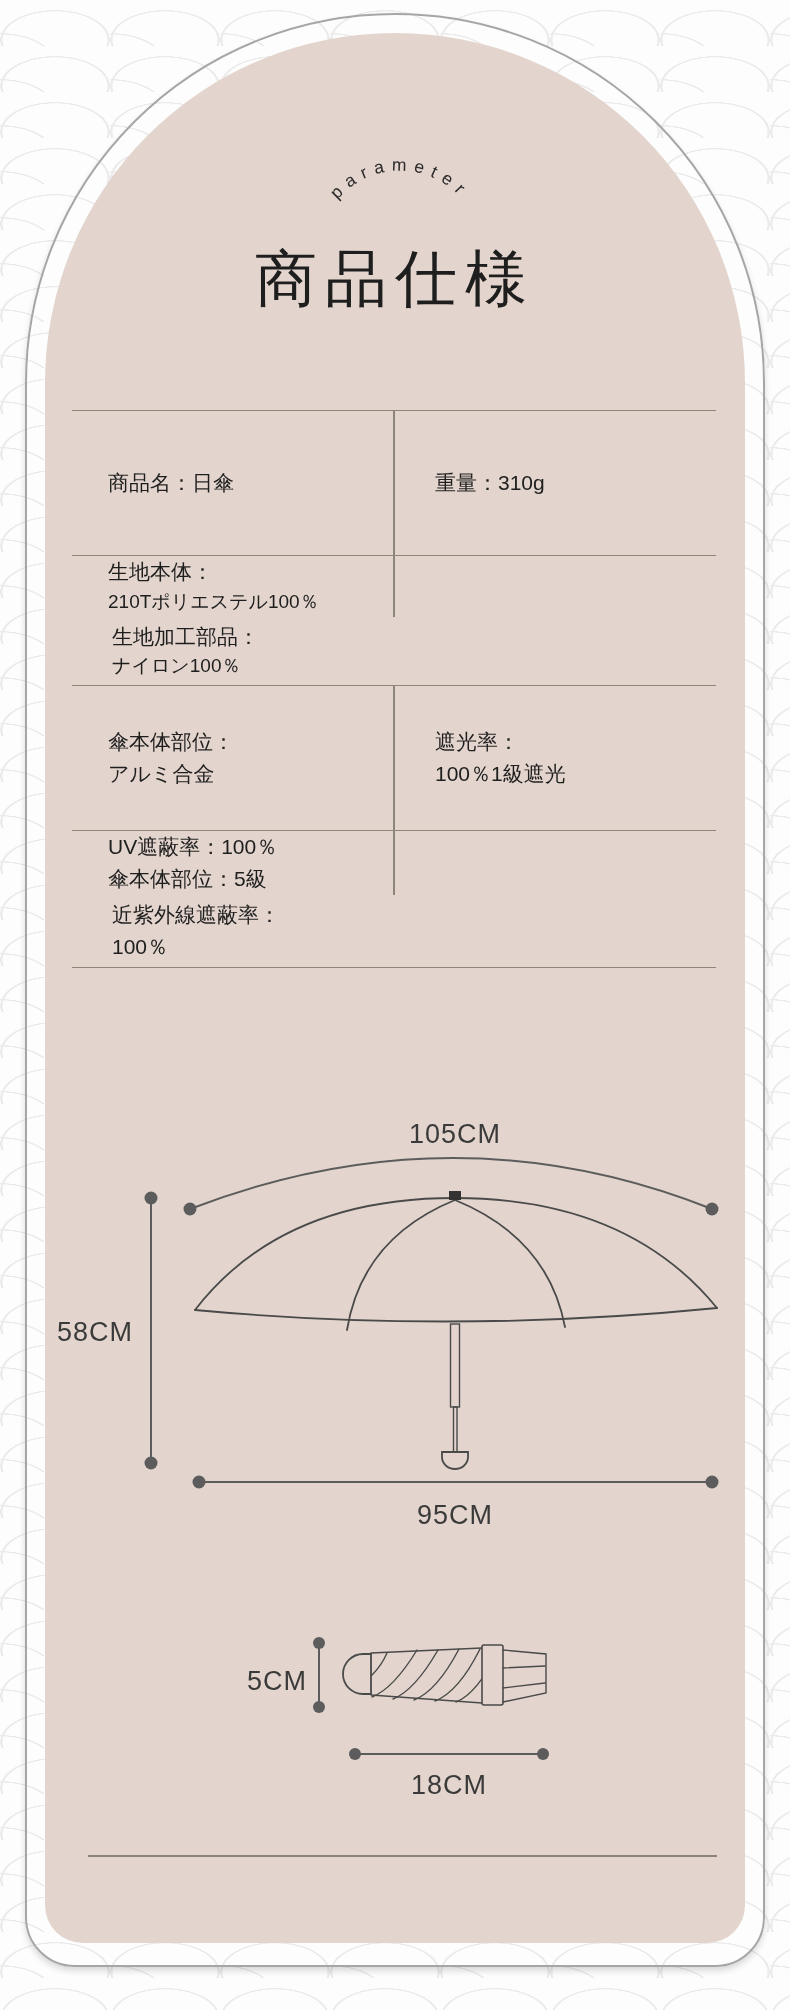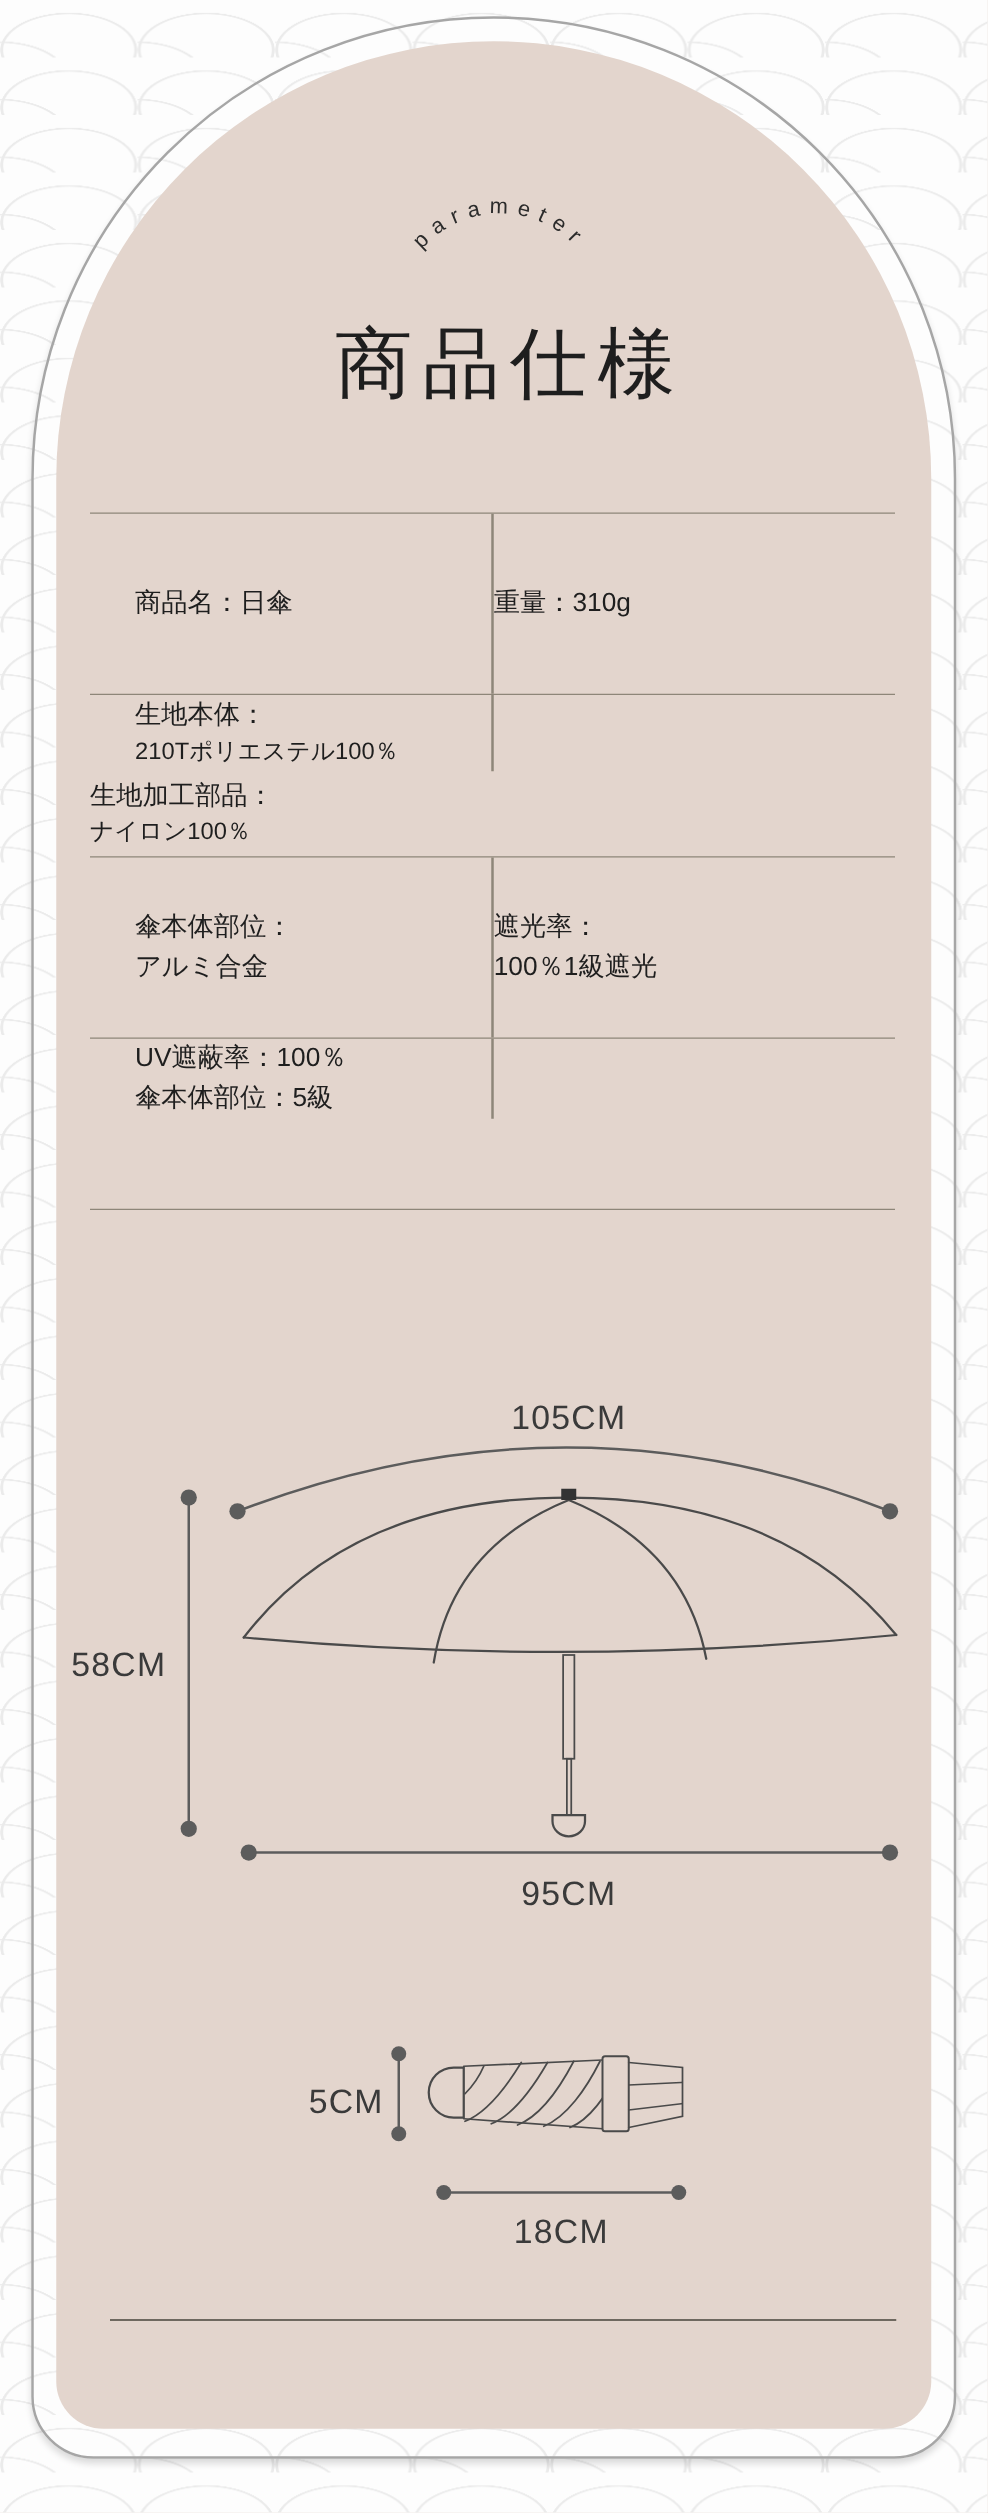--- a/index.html
+++ b/index.html
@@ -24,21 +24,21 @@
     position:absolute;left:45px;top:33px;width:700px;height:1910px;
     background:var(--c-panel,#e3d5cd);
     border-radius:352px 352px 38px 38px;
   }
   .eyebrow-svg{position:absolute;left:0;top:0;width:700px;height:250px;}
   .eyebrow-text{
     font-size:17.5px;letter-spacing:7px;fill:#2b2b2b;
     font-family:"Liberation Sans","DejaVu Sans",sans-serif;
   }
   .title{
-    position:absolute;left:0;top:212px;width:100%;margin:13px;
+    position:absolute;left:0;top:212px;width:100%;margin:0;
     text-align:center;font-size:62px;font-weight:400;letter-spacing:8px;
     line-height:1.1;color:var(--c-text,#1e1e1e);
   }
   .spec-table{
     position:absolute;left:27px;top:377px;width:644px;
     border-top:1.5px solid var(--c-table_line,#8e8679);
     box-sizing:border-box;
   }
   .t-row{
     display:flex;
@@ -50,21 +50,21 @@
   .t-row.r3{height:145px;}
   .t-row.r4{height:137px;flex-direction:column;}
   .t-cell{
     display:flex;flex-direction:column;justify-content:center;
     box-sizing:border-box;
   }
   .t-cell.left{
     width:323px;padding-left:36px;
     border-right:2px solid var(--c-table_line,#8e8679);
   }
-  .t-cell.right{flex:1;}
+  .t-cell.right{flex:1;padding-left:40px;}
   .cell-line{font-size:21px;line-height:1.52;color:var(--c-text,#1e1e1e);}
   .cell-line.sm{font-size:19px;}
   .diagram{position:absolute;left:0;top:1060px;width:700px;height:790px;}
   .dim-label{
     font-size:27px;letter-spacing:1px;fill:#3a3a3a;
     font-family:"Liberation Sans","DejaVu Sans",sans-serif;
   }
   .meas{stroke:var(--c-dot,#5c5c5c);stroke-width:2px;}
   .dot{fill:var(--c-dot,#5c5c5c);}
   .draw{fill:none;stroke:var(--c-diagram_line,#4a4a4a);stroke-width:1.8px;stroke-linecap:round;}
@@ -116,20 +116,24 @@
         </div>
         <div class="t-cell right">
           <div class="cell-line">遮光率：</div>
           <div class="cell-line">100％1級遮光</div>
         </div>
       </div>
       <div class="t-row r4">
         <div class="t-cell left">
           <div class="cell-line">UV遮蔽率：100％</div>
           <div class="cell-line">傘本体部位：5級</div>
+        </div>
+        <div class="t-cell right">
+          <div class="cell-line">近紫外線遮蔽率：</div>
+          <div class="cell-line">100％</div>
         </div>
       </div>
     </div>
 
     <svg class="diagram" viewBox="45 1093 700 790">
 
       <g>
         <text class="dim-label" x="455" y="1143" text-anchor="middle">105CM</text>
 
         <path class="meas" fill="none" d="M 190 1209 Q 455 1107 712 1209"></path>

